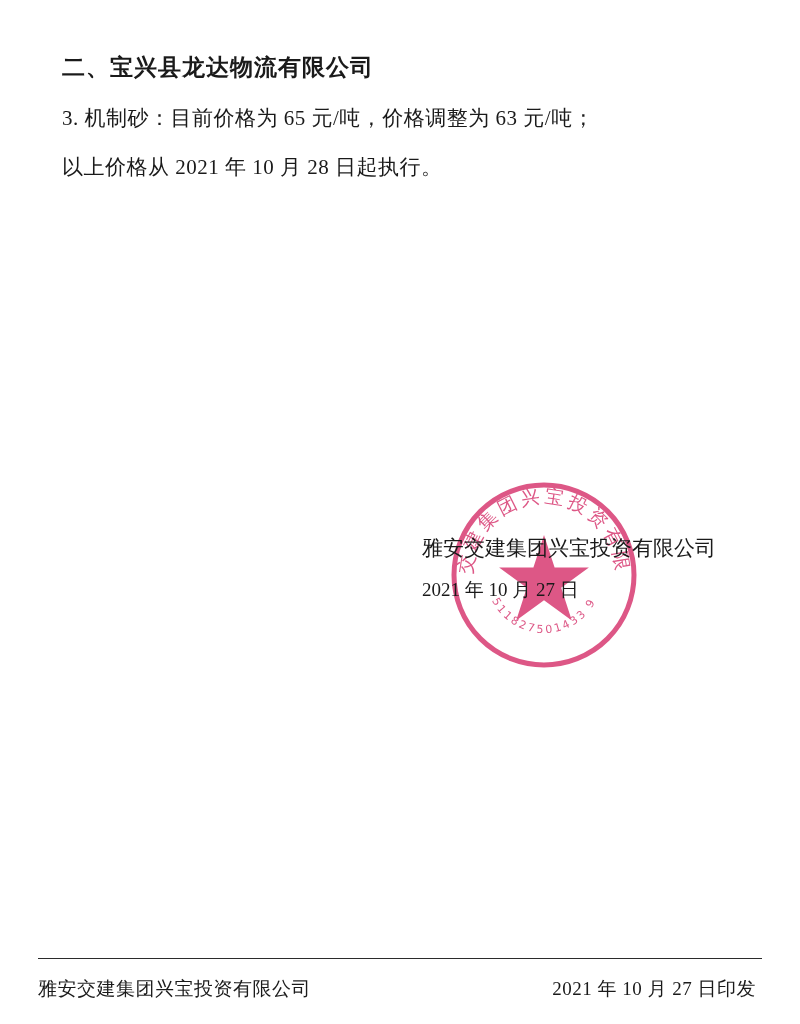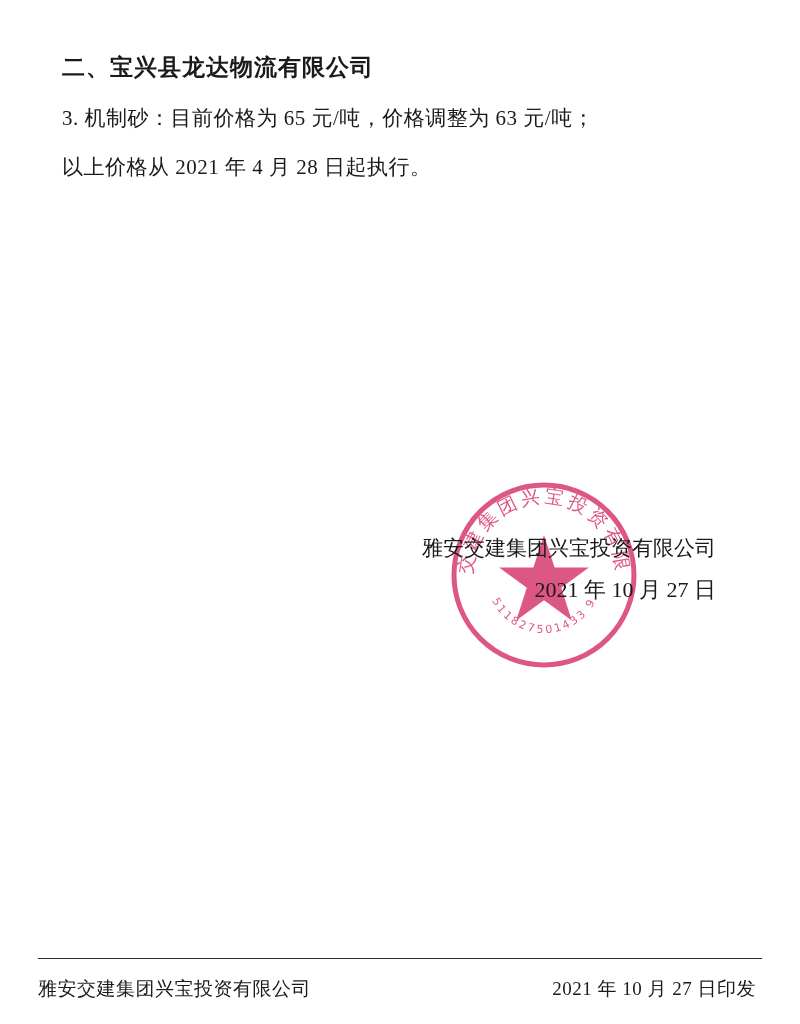--- a/index.html
+++ b/index.html
@@ -51,22 +51,22 @@
     top: 528px;
     text-align: left;
     z-index: 3;
   }
   .sign-line {
     font-size: 21px;
     line-height: 41px;
     white-space: pre;
   }
   .sign-date {
-    text-align: right;
-    font-size: 22px;
+    text-align: left;
+    font-size: 19px;
     line-height: 41px;
     white-space: pre;
   }
   
   .seal {
     position: absolute;
     left: 446px;
     top: 477px;
     width: 196px;
     height: 196px;
@@ -103,21 +103,21 @@
 
 <div class="page">
 
 
   <div class="gap-after-first"></div>
 
   <div class="heading">二、宝兴县龙达物流有限公司</div>
 
   <div class="body-block">
     <div class="line">3. 机制砂：目前价格为 65 元/吨，价格调整为 63 元/吨；</div>
-    <div class="line">以上价格从 2021 年 4 月 28 日起执行。</div>
+    <div class="line">以上价格从 2021 年 10 月 28 日起执行。</div>
   </div>
 
   <div class="seal">
     <svg width="196" height="196" viewBox="0 0 196 196" xmlns="http://www.w3.org/2000/svg">
       <defs>
         <path id="arcTop" d="M 26,98 A 72,72 0 0 1 170,98" fill="none"></path>
         <path id="arcBottom" d="M 40,98 A 58,58 0 0 0 156,98" fill="none"></path>
       </defs>
       <circle cx="98" cy="98" r="90" fill="none" stroke="#d6336c" stroke-width="5"></circle>
       <g fill="#d6336c" font-family="DejaVu Sans, Liberation Sans, sans-serif">

